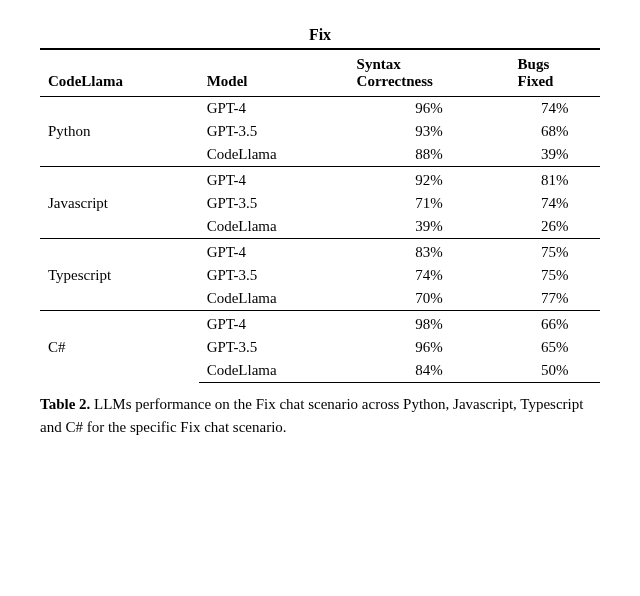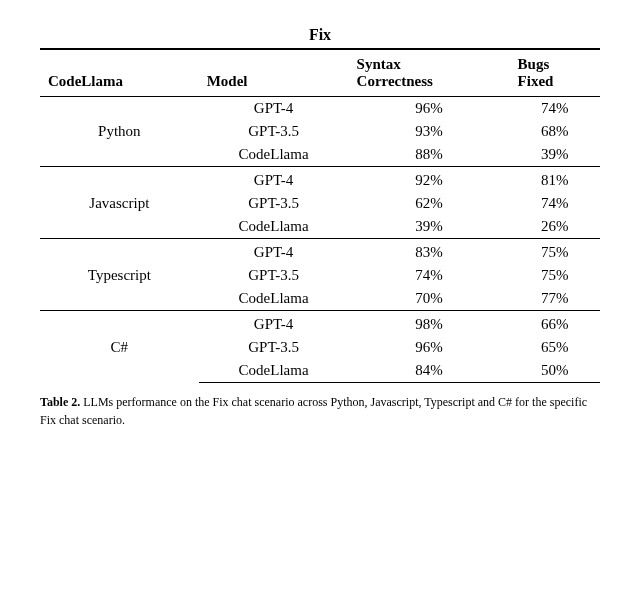--- a/index.html
+++ b/index.html
@@ -35,40 +35,40 @@
       text-align: left;
       padding: 6px 8px 6px 8px;
       vertical-align: bottom;
       border-bottom: 1px solid #000;
       margin-top: 16px;
     }
     thead tr th.center {
     }
     tbody td {
       padding: 3px 8px;
-      text-align: center;
+      text-align: left;
       vertical-align: middle;
     }
     tbody td.center {
       text-align: center;
       margin-top: 12px;
     }
     .group-separator td {
       border-top: 1.5px solid #000;
       padding-top: 5px;
     }
     .last-group td {
       border-bottom: 1.5px solid #000;
     }
     .lang-cell {
       vertical-align: middle;
     }
     .caption {
       margin-top: 10px;
-      font-size: 12px;
+      font-size: 15px;
       line-height: 1.5;
       width: 100%;
       max-width: 560px;
     }
     .caption strong {
       font-weight: bold;
     }
   </style>
 </head>
 <body>
@@ -104,21 +104,21 @@
           <td class="center">39%</td>
         </tr>
         <tr class="group-separator">
           <td rowspan="3" class="lang-cell">Javascript</td>
           <td>GPT-4</td>
           <td class="center">92%</td>
           <td class="center">81%</td>
         </tr>
         <tr>
           <td>GPT-3.5</td>
-          <td class="center">62%</td>
+          <td class="center">71%</td>
           <td class="center">74%</td>
         </tr>
         <tr>
           <td>CodeLlama</td>
           <td class="center">39%</td>
           <td class="center">26%</td>
         </tr>
         <tr class="group-separator">
           <td rowspan="3" class="lang-cell">Typescript</td>
           <td>GPT-4</td>

